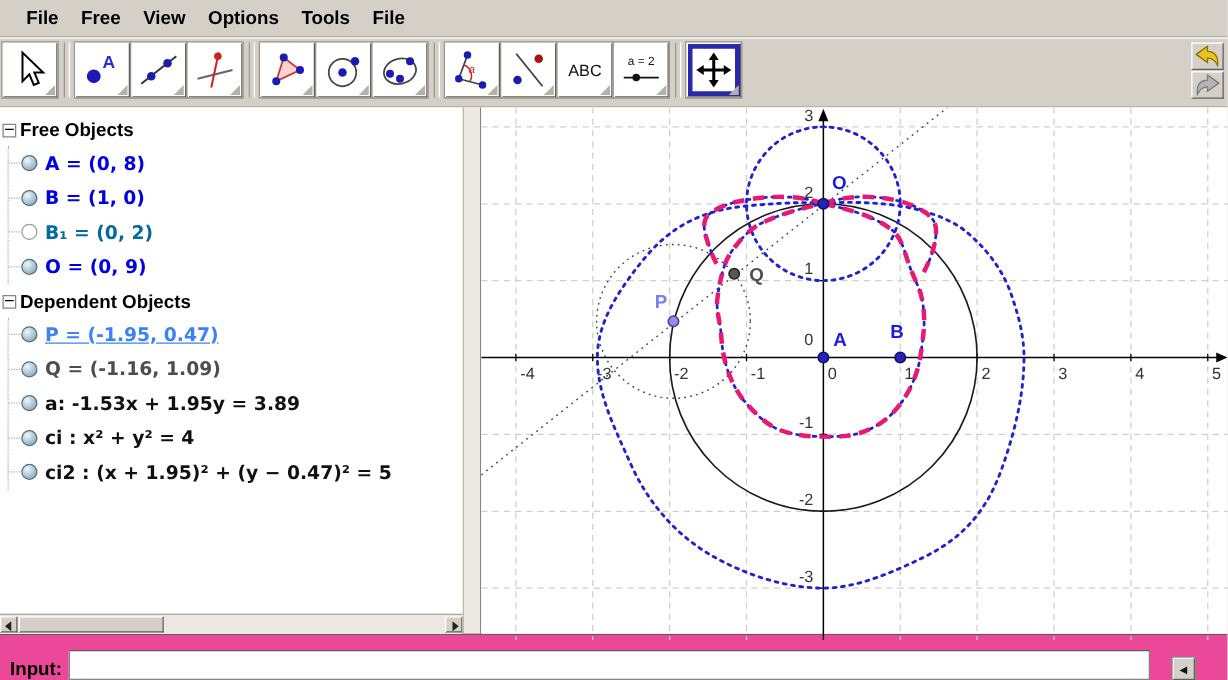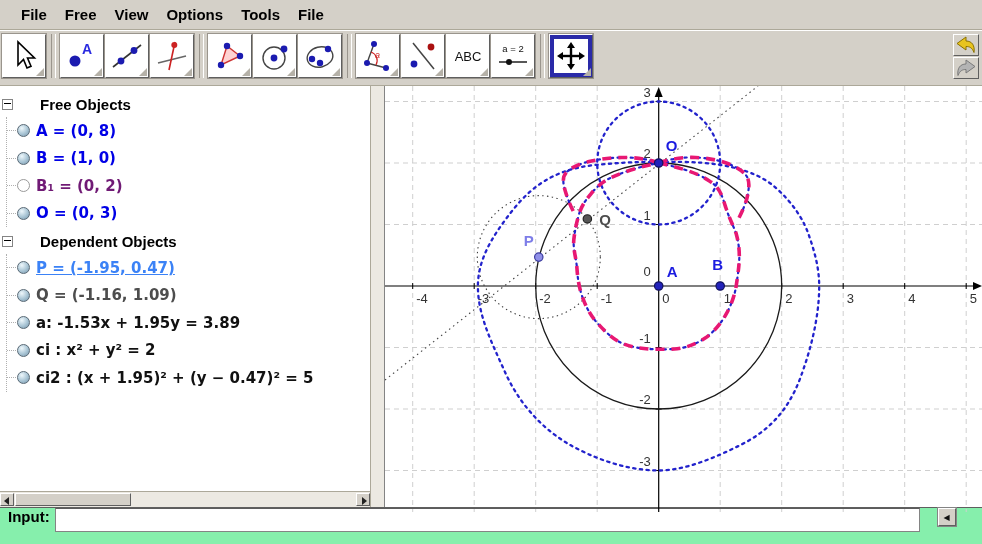--- a/index.html
+++ b/index.html
@@ -22,21 +22,21 @@
     border-left:8px solid transparent;border-bottom:8px solid #b5b1a8;}
   .tsep{width:3px;height:44px;margin:0 4px;border-left:1px solid #9a958d;border-right:1px solid #fff;}
   .history{margin-left:auto;display:flex;flex-direction:column;margin-right:1px;}
   .mini-btn{width:26px;height:22px;background:#d4d0c8;box-sizing:border-box;margin-bottom:1px;
     border:1px solid;border-color:#fff #5f5f5f #5f5f5f #fff;display:flex;align-items:center;justify-content:center;}
 
   
   .main{flex:1 1 auto;display:flex;min-height:0;background:#fff;}
   .algebra{width:370px;flex:0 0 auto;background:#fff;position:relative;overflow:hidden;padding-top:5px;}
   .alg-section{margin-bottom:1px;}
-  .alg-header{display:flex;align-items:center;height:26px;gap:24px;}
+  .alg-header{display:flex;align-items:center;height:26px;}
   .expand-box{width:9px;height:9px;border:1px solid #848484;background:#fff;margin:0 3px 0 2px;
     position:relative;flex:0 0 auto;}
   .expand-box::after{content:"";position:absolute;left:1px;right:1px;top:3px;height:1px;background:#000;}
   .alg-title{font-size:15px;font-weight:700;color:#000;white-space:nowrap;}
   .alg-items{margin-left:6px;border-left:1px dotted #b0b0b0;}
   .alg-row{display:flex;align-items:center;height:27.5px;white-space:nowrap;}
   .stub{width:9px;border-top:1px dotted #b0b0b0;flex:0 0 auto;}
   .marble{width:11px;height:11px;border-radius:50%;flex:0 0 auto;margin:0 6px 0 1px;
     border:1px solid #5a6a76;background:radial-gradient(circle at 35% 30%,#eef7fb,#a8c4d4 55%,#7795aa);}
   .marble.hollow{background:#fff;border-color:#9a9a9a;}
@@ -53,22 +53,22 @@
   .sb-thumb{position:absolute;left:15px;top:1px;width:116px;height:13px;background:#d4d0c8;box-sizing:border-box;
     border:1px solid;border-color:#fff #5f5f5f #5f5f5f #fff;}
   .vstrip{width:13px;flex:0 0 auto;background:#ece9e2;border-left:1px solid #aca899;border-right:1px solid #848484;}
 
   .graphics{flex:1 1 auto;background:#fff;position:relative;}
   .graphics svg{display:block;}
   text.tick{font-family:"Liberation Sans","DejaVu Sans",sans-serif;font-size:13px;fill:#333;}
   text.ptlabel{font-family:"Liberation Sans","DejaVu Sans",sans-serif;font-size:15px;font-weight:700;}
 
   
-  .inputbar{height:36px;flex:0 0 auto;background:#86efac;border-top:1px solid #5f5f5f;
-    display:flex;align-items:flex-start;padding:0 8px;}
+  .inputbar{height:36px;flex:0 0 auto;background:#ec4899;border-top:1px solid #5f5f5f;
+    display:flex;align-items:flex-end;padding:0 8px;}
   .input-label{font-size:15px;font-weight:700;color:#000;margin-right:5px;}
   .input-field{width:855px;height:22px;border:1px solid #848484;border-top-color:#5c5c5c;
     background:#fff;font-size:14px;padding:0 4px;outline:none;}
   .help-btn{width:18px;height:18px;margin-left:18px;background:#d4d0c8;box-sizing:border-box;
     border:1px solid;border-color:#fff #5f5f5f #5f5f5f #fff;outline:1px solid #848484;
     display:flex;align-items:center;justify-content:center;font-size:8px;color:#111;}
   .icon-svg{display:block;}
 </style>
 </head>
 <body>
@@ -206,26 +206,26 @@
                 <span class="alg-text" style="color: rgb(0, 0, 230);">A = (0, 8)</span>
               </div>
               <div class="alg-row">
                 <div class="stub"></div>
                 <div class="marble"></div>
                 <span class="alg-text" style="color: rgb(0, 0, 230);">B = (1, 0)</span>
               </div>
               <div class="alg-row">
                 <div class="stub"></div>
                 <div class="marble hollow"></div>
-                <span class="alg-text" style="color: #701a75;">B₁ = (0, 2)</span>
-              </div>
-              <div class="alg-row">
-                <div class="stub"></div>
-                <div class="marble"></div>
-                <span class="alg-text" style="color: rgb(0, 0, 230);">O = (0, 3)</span>
+                <span class="alg-text" style="color: #0369a1;">B₁ = (0, 2)</span>
+              </div>
+              <div class="alg-row">
+                <div class="stub"></div>
+                <div class="marble"></div>
+                <span class="alg-text" style="color: rgb(0, 0, 230);">O = (0, 9)</span>
               </div>
             </div>
           </div>
           <div class="alg-section">
             <div class="alg-header">
               <div class="expand-box"></div>
               <span class="alg-title">Dependent Objects</span>
             </div>
             <div class="alg-items">
               <div class="alg-row">
@@ -239,21 +239,21 @@
                 <span class="alg-text" style="color: rgb(77, 77, 77);">Q = (-1.16, 1.09)</span>
               </div>
               <div class="alg-row">
                 <div class="stub"></div>
                 <div class="marble"></div>
                 <span class="alg-text" style="color: rgb(17, 17, 17);">a: -1.53x + 1.95y = 3.89</span>
               </div>
               <div class="alg-row">
                 <div class="stub"></div>
                 <div class="marble"></div>
-                <span class="alg-text" style="color: rgb(17, 17, 17);">ci : x² + y² = 2</span>
+                <span class="alg-text" style="color: rgb(17, 17, 17);">ci : x² + y² = 4</span>
               </div>
               <div class="alg-row">
                 <div class="stub"></div>
                 <div class="marble"></div>
                 <span class="alg-text" style="color: rgb(17, 17, 17);">ci2 : (x + 1.95)² + (y − 0.47)² = 5</span>
               </div>
             </div>
           </div>
         </div>
       <div class="hscroll">

